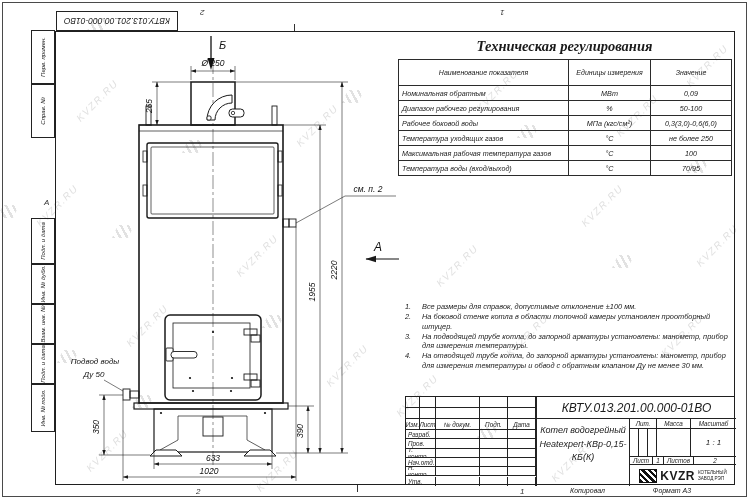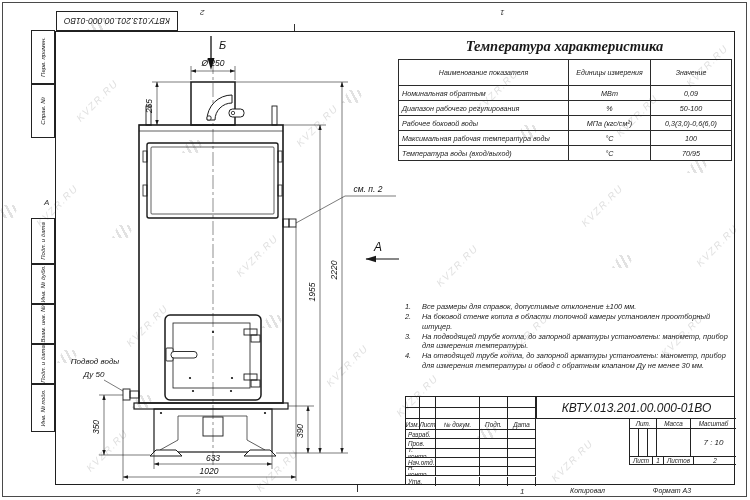--- a/index.html
+++ b/index.html
@@ -126,21 +126,21 @@
       <span>Взам. инв. №</span>
     </div>
   <div class="abs lcell" style="top:344px;height:40px">
       <span>Подп. и дата</span>
     </div>
   <div class="abs lcell" style="top:384px;height:48px">
       <span>Инв. № подл.</span>
     </div>
 
   <div class="abs tech">
-    <div class="tech-title">Температура характеристика</div>
+    <div class="tech-title">Техническая регулирования</div>
     <table class="tt">
       <colgroup>
           <col style="width:170px">
           <col style="width:82px">
           <col style="width:81px">
         </colgroup>
       <tbody>
           <tr>
         <th>Наименование показателя</th>
         <th>Единицы измерения</th>
@@ -155,21 +155,26 @@
             <td>Диапазон рабочего регулирования</td>
             <td class="c">%</td>
             <td class="c">50-100</td>
           </tr>
       <tr>
             <td>Рабочее боковой воды</td>
             <td class="c">МПа (кгс/см²)</td>
             <td class="c">0,3(3,0)-0,6(6,0)</td>
           </tr>
       <tr>
-            <td>Максимальная рабочая температура воды</td>
+            <td>Температура уходящих газов</td>
+            <td class="c">°С</td>
+            <td class="c">не более 250</td>
+          </tr>
+      <tr>
+            <td>Максимальная рабочая температура газов</td>
             <td class="c">°С</td>
             <td class="c">100</td>
           </tr>
       <tr>
             <td>Температура воды (вход/выход)</td>
             <td class="c">°С</td>
             <td class="c">70/95</td>
           </tr>
     </tbody>
       </table>
@@ -394,49 +399,61 @@
       <div class="cell" style="left:102px;top:70.2px;width:28px;height:9.3px;border-right:1.4px solid #222"></div>
     <div class="cell lab" style="left:0;top:79.5px;width:30px;height:9px;border-bottom:none">
         <span>Утв.</span>
       </div>
       <div class="cell" style="left:30px;top:79.5px;width:44px;height:9px;border-bottom:none"></div>
       <div class="cell" style="left:74px;top:79.5px;width:28px;height:9px;border-bottom:none"></div>
       <div class="cell" style="left:102px;top:79.5px;width:28px;height:9px;border-bottom:none;border-right:1.4px solid #222"></div>
 
     <div class="tb-doc">КВТУ.013.201.00.000-01ВО</div>
 
+    <div class="tb-title">
+      <div>Котел водогрейный</div>
+      <div>Heatexpert-КВр-0,15-КБ(К)</div>
+    </div>
 
     <div class="cell ctr" style="left:223px;top:22px;width:28px;height:10px;border-left:1px solid #222">
         <span>Лит.</span>
       </div>
     <div class="cell ctr" style="left:251px;top:22px;width:34px;height:10px">
         <span>Масса</span>
       </div>
     <div class="cell ctr" style="left:285px;top:22px;width:45px;height:10px;border-right:none">
         <span>Масштаб</span>
       </div>
     <div class="cell" style="left:223px;top:32px;width:10px;height:28px;border-left:1px solid #222"></div>
     <div class="cell" style="left:233px;top:32px;width:9px;height:28px"></div>
     <div class="cell" style="left:242px;top:32px;width:9px;height:28px"></div>
     <div class="cell" style="left:251px;top:32px;width:34px;height:28px"></div>
     <div class="cell ctr" style="left:285px;top:32px;width:45px;height:28px;border-right:none;font-size:8px">
-        <span>7 : 10</span>
+        <span>1 : 1</span>
       </div>
 
     <div class="cell ctr" style="left:223px;top:60px;width:24px;height:8px;border-left:1px solid #222">
         <span>Лист</span>
       </div>
     <div class="cell ctr" style="left:247px;top:60px;width:11px;height:8px">
         <span>1</span>
       </div>
     <div class="cell ctr" style="left:258px;top:60px;width:30px;height:8px">
         <span>Листов</span>
       </div>
     <div class="cell ctr" style="left:288px;top:60px;width:42px;height:8px;border-right:none">
         <span>2</span>
       </div>
 
+    <div class="logo-row">
+      <span class="logo-mark"></span>
+      <span class="logo-word">KVZR</span>
+      <span class="logo-sub">
+        <div>КОТЕЛЬНЫЙ</div>
+        <div>ЗАВОД РЭП</div>
+      </span>
+    </div>
   </div>
 
   <div class="abs foot" style="left:545px;top:487px;width:85px;text-align:center">Копировал</div>
   <div class="abs foot" style="left:632px;top:487px;width:80px;text-align:center">Формат А3</div>
 
 </div>
 
 </body></html>

